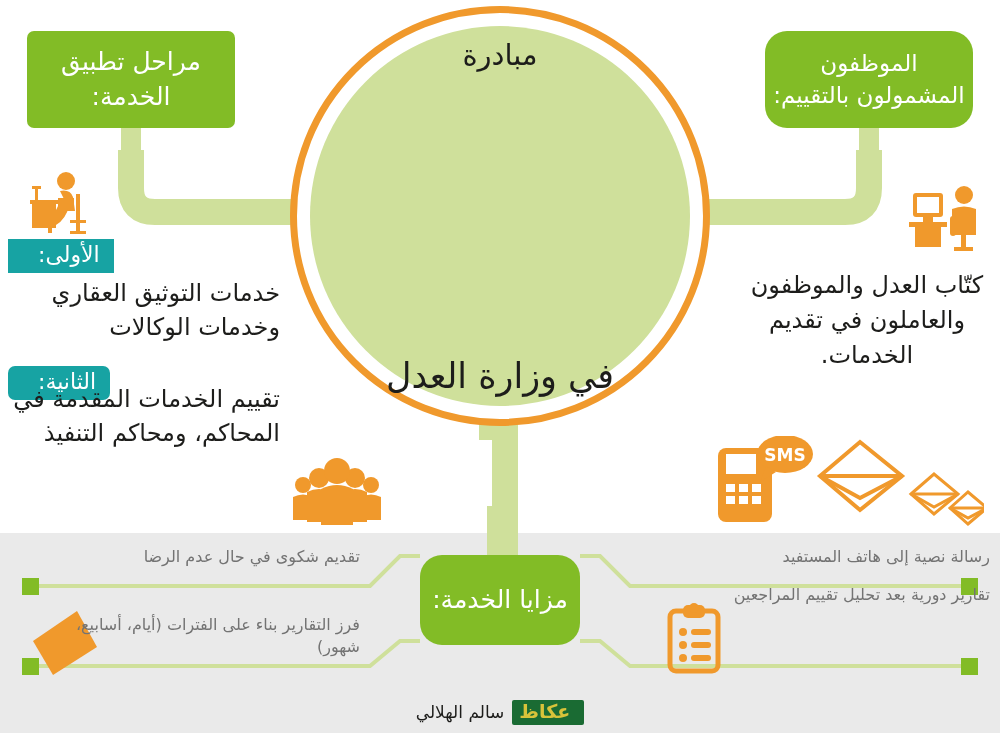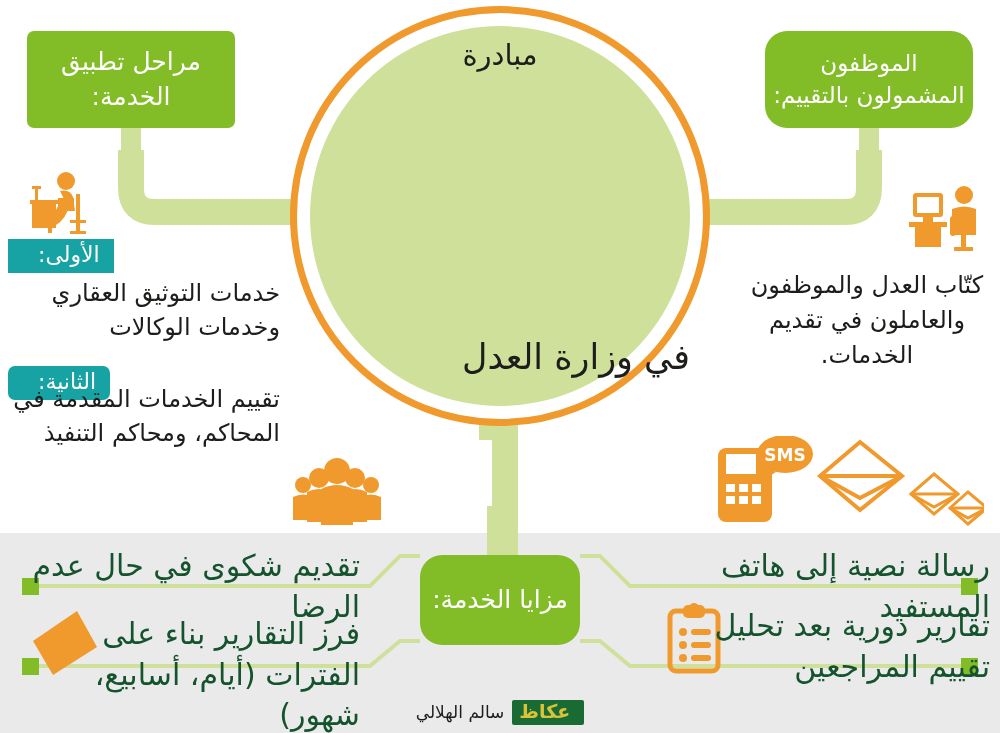--- a/index.html
+++ b/index.html
@@ -32,22 +32,22 @@
   }
   .circle-top-label{
     position:absolute;left:310px;top:38px;width:380px;
     text-align:center;font-size:29px;color:#1d1d1b;z-index:9;
     letter-spacing:0px;
   }
   .circle-logo{
     position:absolute;left:310px;top:78px;width:380px;height:255px;z-index:9;
   }
   .circle-bottom-label{
-    position:absolute;left:310px;top:337px;width:380px;
-    font-size:35px;color:#1d1d1b;z-index:9;
+    position:absolute;left:310px;top:356px;width:380px;
+    text-align:center;font-size:35px;color:#1d1d1b;z-index:9;
   }
 
   
   .gbox{
     position:absolute;background:#82bc26;border-radius:22px;
     color:#ffffff;display:flex;align-items:center;justify-content:center;
     text-align:center;line-height:1.38;z-index:8;
   }
   .box-topleft{left:27px;top:31px;width:208px;height:97px;font-size:25px;border-radius:7px;}
   .box-topright{right:27px;top:31px;width:208px;height:97px;font-size:23px;}
@@ -78,28 +78,28 @@
 
   
   .rtext{
     position:absolute;right:8px;width:250px;text-align:center;
     color:#1d1d1b;font-size:24px;line-height:1.45;z-index:8;
   }
   .rtext-1{top:268px;}
 
   
   .benefit{
-    position:absolute;color:#14532d;font-size:30px;line-height:1.35;z-index:9;
+    position:absolute;color:#737373;font-size:16px;line-height:1.35;z-index:9;
   }
   .ben-left{text-align:right;width:330px;right:640px;}
   .ben-right{text-align:right;width:330px;right:10px;}
   .ben-l1{top:546px;}
   .ben-l2{top:614px;}
   .ben-r1{top:546px;}
-  .ben-r2{top:606px;}
+  .ben-r2{top:584px;}
 
   
   .credit{
     position:absolute;left:0;top:700px;width:1000px;text-align:center;
     font-size:17px;color:#1d1d1b;z-index:11;
     display:flex;align-items:center;justify-content:center;gap:8px;
   }
   .okaz-logo{
     display:inline-block;background:#1a6b33;color:#d8c33a;
     font-size:19px;font-weight:bold;padding:1px 14px 3px 7px;

